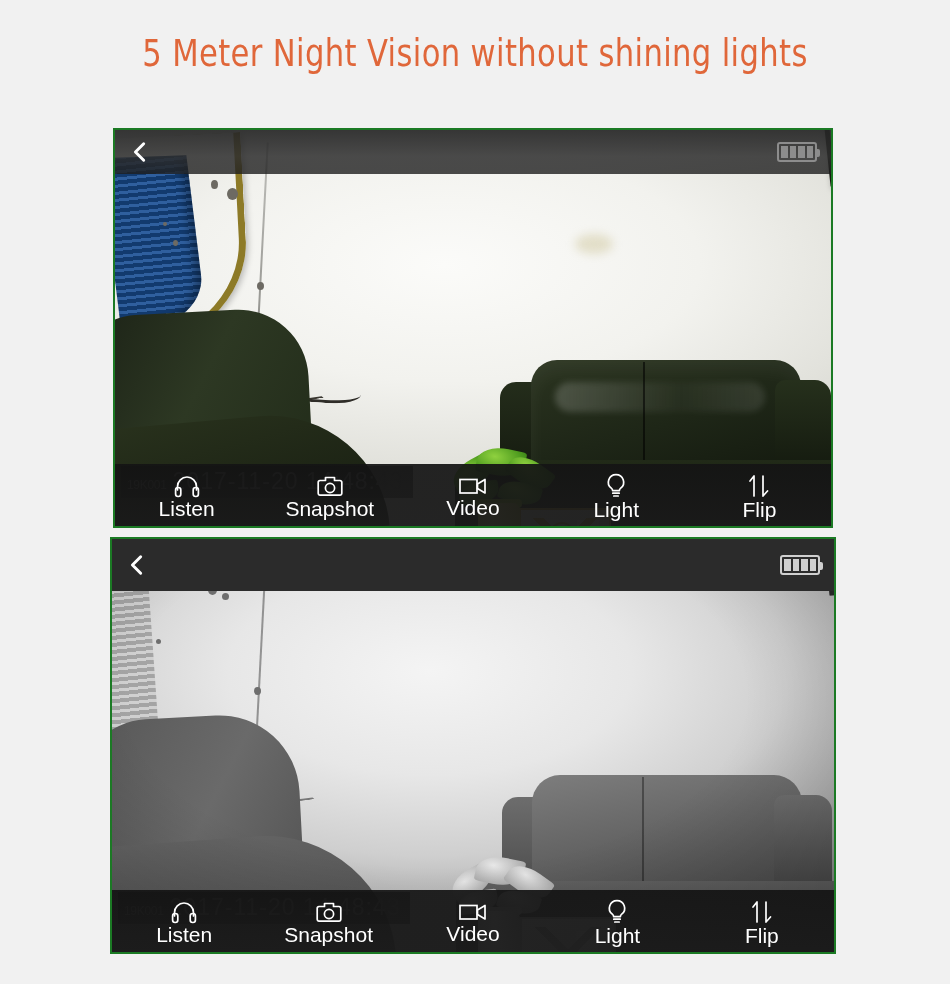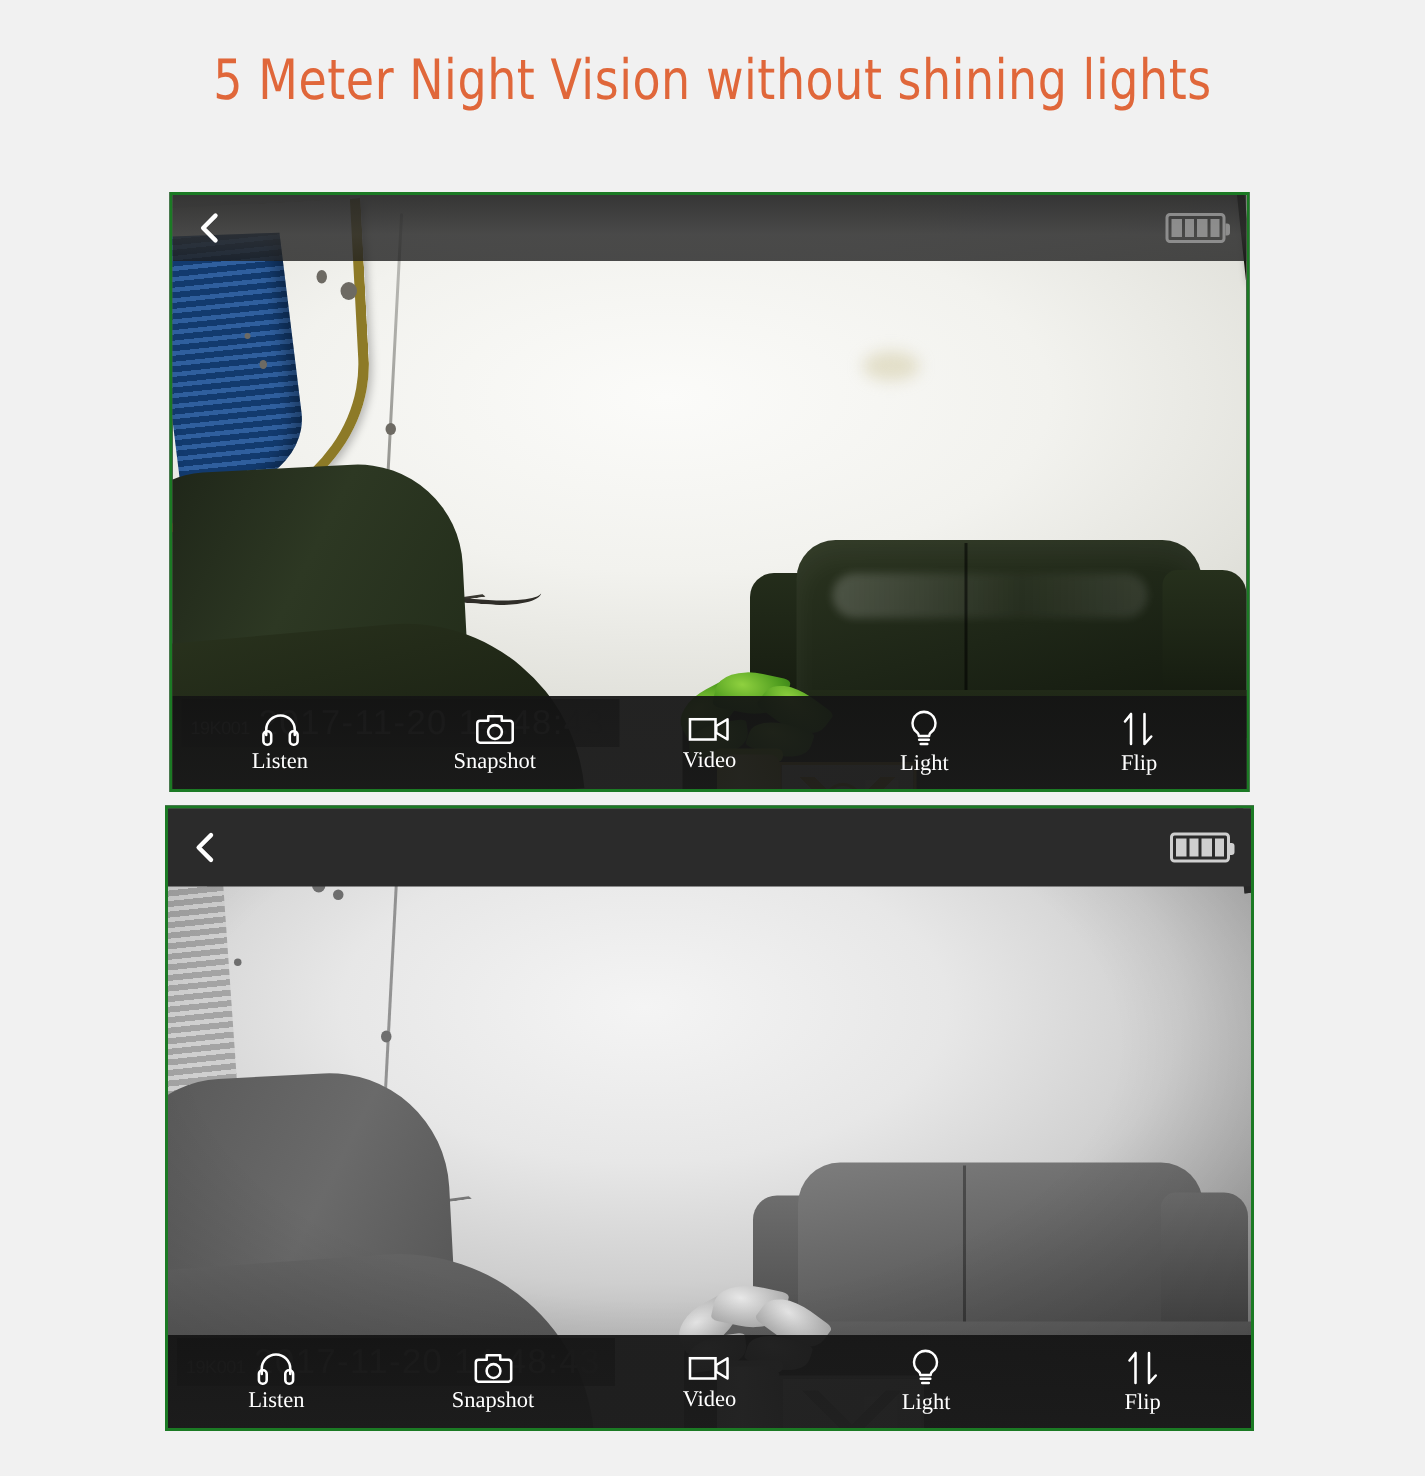--- a/index.html
+++ b/index.html
@@ -455,24 +455,24 @@
     flex-direction: column;
     align-items: center;
     justify-content: center;
     gap: 2px;
     height: 100%;
     color: #ffffff;
     cursor: pointer;
   }
   .tool svg { display: block; }
   .tool-label {
-    font-size: 15px;
+    font-size: 21px;
     line-height: 17px;
     color: #ffffff;
-    font-family: Liberation Serif, serif;
+    font-family: Liberation Sans, sans-serif;
   }
 
   
   .osd {
     position: absolute;
     left: 6px;
     bottom: 28px;
     z-index: 5;
     display: flex;
     align-items: baseline;

